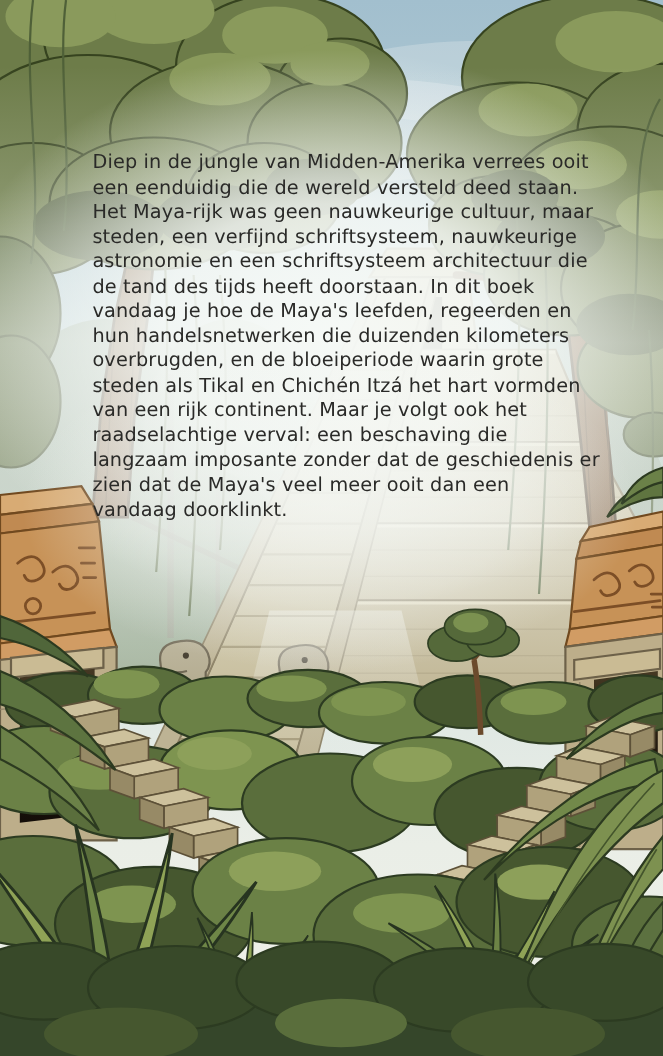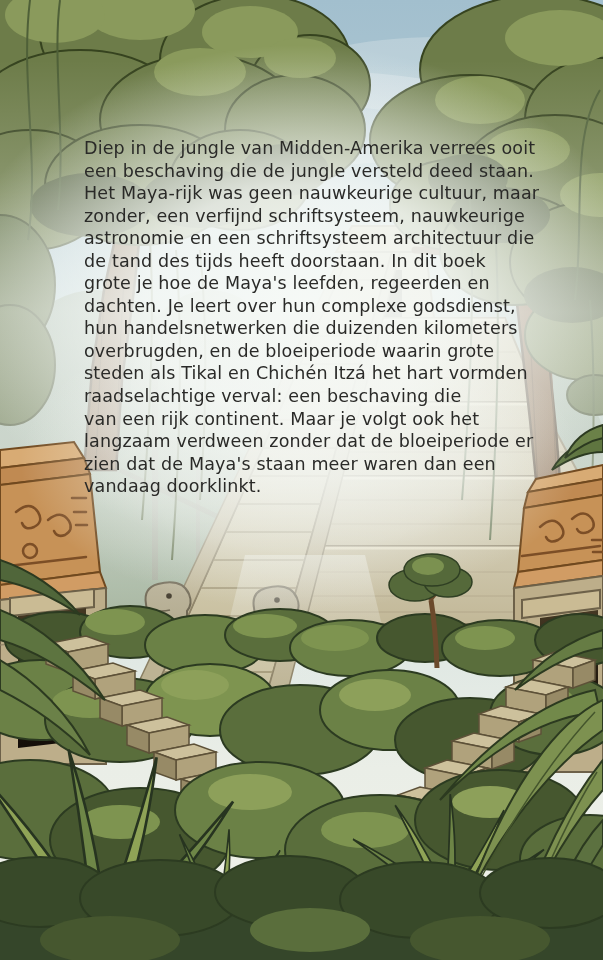--- a/index.html
+++ b/index.html
@@ -348,30 +348,29 @@
     <ellipse class="gDk ol" cx="420" cy="900" rx="80" ry="38"></ellipse>
     <ellipse class="gDk ol" cx="550" cy="893" rx="70" ry="35"></ellipse>
     <ellipse class="gA" cx="310" cy="930" rx="60" ry="22"></ellipse>
     <ellipse class="gD" cx="110" cy="940" rx="70" ry="24"></ellipse>
     <ellipse class="gD" cx="480" cy="940" rx="70" ry="24"></ellipse>
   </g>
 </svg>
 
 <div class="blurb">
       <div class="blurb-line">Diep in de jungle van Midden-Amerika verrees ooit</div>
-      <div class="blurb-line">een beschaving die de jungle versteld deed staan.</div>
+      <div class="blurb-line">een eenduidig die de wereld versteld deed staan.</div>
       <div class="blurb-line">Het Maya-rijk was geen nauwkeurige cultuur, maar</div>
-      <div class="blurb-line">zonder, een verfijnd schriftsysteem, nauwkeurige</div>
+      <div class="blurb-line">steden, een verfijnd schriftsysteem, nauwkeurige</div>
       <div class="blurb-line">astronomie en een schriftsysteem architectuur die</div>
       <div class="blurb-line">de tand des tijds heeft doorstaan. In dit boek</div>
-      <div class="blurb-line">grote je hoe de Maya's leefden, regeerden en</div>
-      <div class="blurb-line">dachten. Je leert over hun complexe godsdienst,</div>
+      <div class="blurb-line">vandaag je hoe de Maya's leefden, regeerden en</div>
       <div class="blurb-line">hun handelsnetwerken die duizenden kilometers</div>
       <div class="blurb-line">overbrugden, en de bloeiperiode waarin grote</div>
       <div class="blurb-line">steden als Tikal en Chichén Itzá het hart vormden</div>
+      <div class="blurb-line">van een rijk continent. Maar je volgt ook het</div>
       <div class="blurb-line">raadselachtige verval: een beschaving die</div>
-      <div class="blurb-line">van een rijk continent. Maar je volgt ook het</div>
-      <div class="blurb-line">langzaam verdween zonder dat de bloeiperiode er</div>
-      <div class="blurb-line">zien dat de Maya's staan meer waren dan een</div>
+      <div class="blurb-line">langzaam imposante zonder dat de geschiedenis er</div>
+      <div class="blurb-line">zien dat de Maya's veel meer ooit dan een</div>
       <div class="blurb-line">vandaag doorklinkt.</div>
     </div>
 
 </div>
 
 </body></html>

